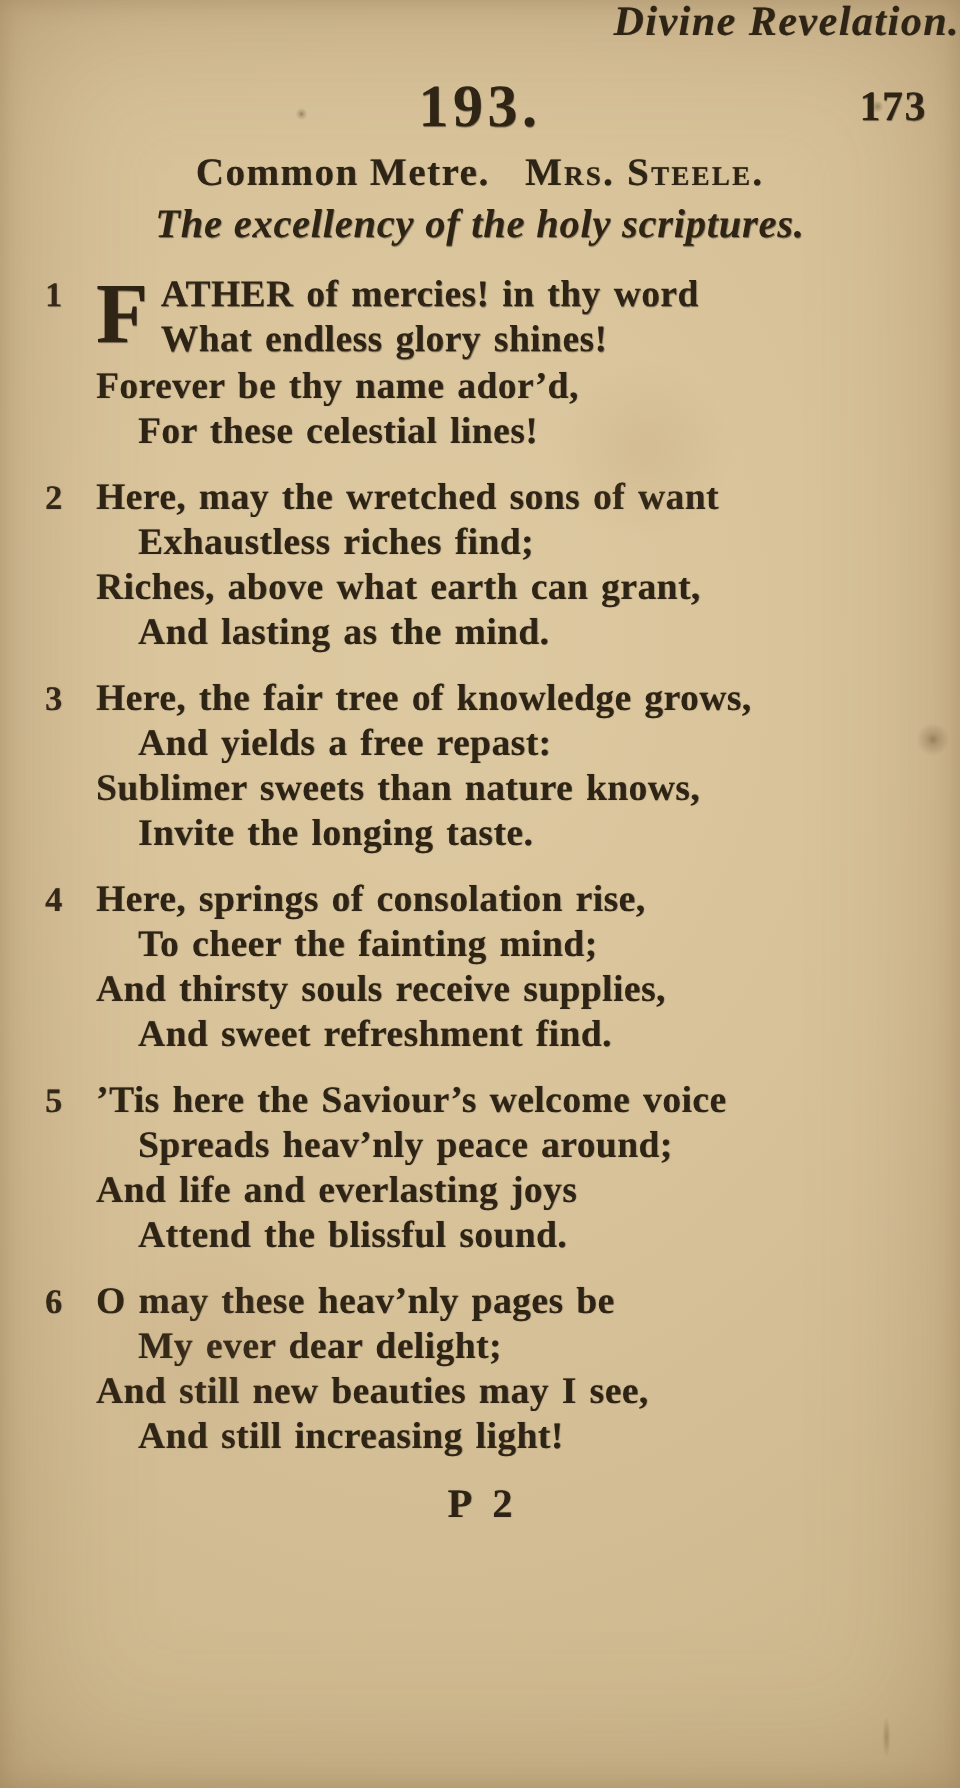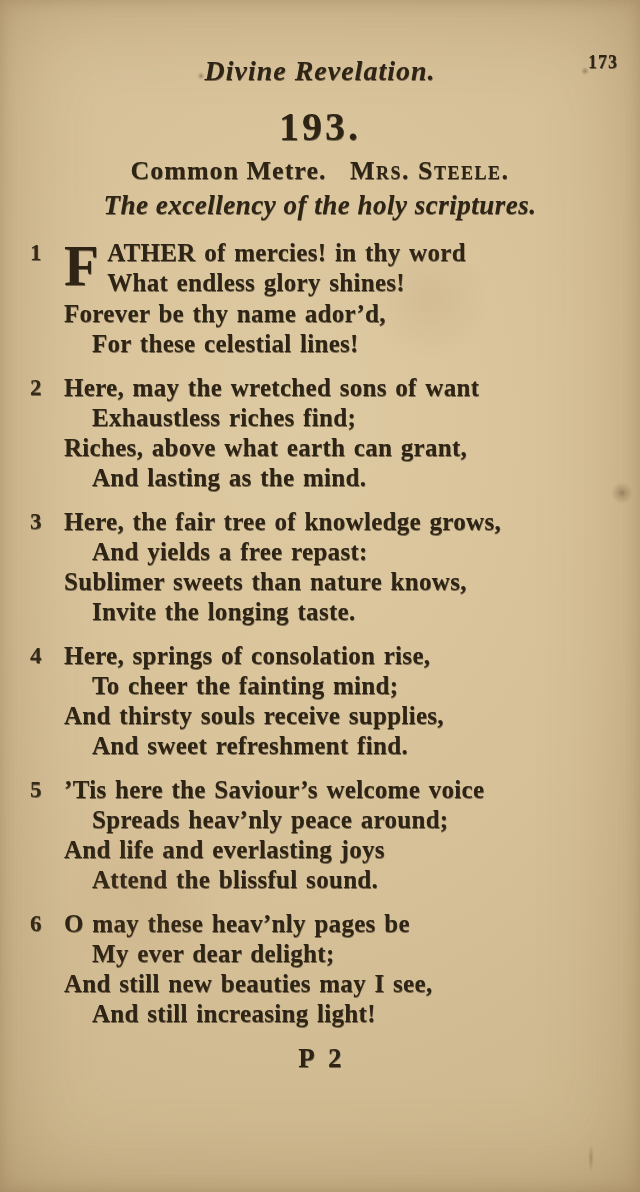--- a/index.html
+++ b/index.html
@@ -26,31 +26,30 @@
       radial-gradient(circle at 585px 71px, rgba(90,70,45,0.45) 0px, rgba(90,70,45,0) 4px),
       radial-gradient(ellipse 4px 20px at 591px 1158px, rgba(120,90,55,0.4) 0%, rgba(120,90,55,0) 70%),
       radial-gradient(circle at 430px 300px, rgba(160,120,75,0.12) 0px, rgba(160,120,75,0) 60px),
       radial-gradient(circle at 140px 900px, rgba(160,120,75,0.10) 0px, rgba(160,120,75,0) 80px);
     box-shadow:
       inset 0 0 95px rgba(128,98,60,0.38),
       inset 0 0 16px rgba(118,90,55,0.28);
   }
   .header {
     position: relative;
-    padding-top: 56px;
-    text-align: center;
+    text-align: right;
     font-size: 28px;
     line-height: 30px;
   }
   .running-title { font-style: italic; letter-spacing: 1px; }
   .page-number {
     position: absolute;
     right: 22px;
-    top: 47px;
-    font-size: 18px;
+    top: 57px;
+    font-size: 28px;
     letter-spacing: 1px;
   }
   .hymn-number {
     margin-top: 20px;
     text-align: center;
     font-size: 40px;
     line-height: 42px;
     letter-spacing: 3px;
   }
   .meter-line {

